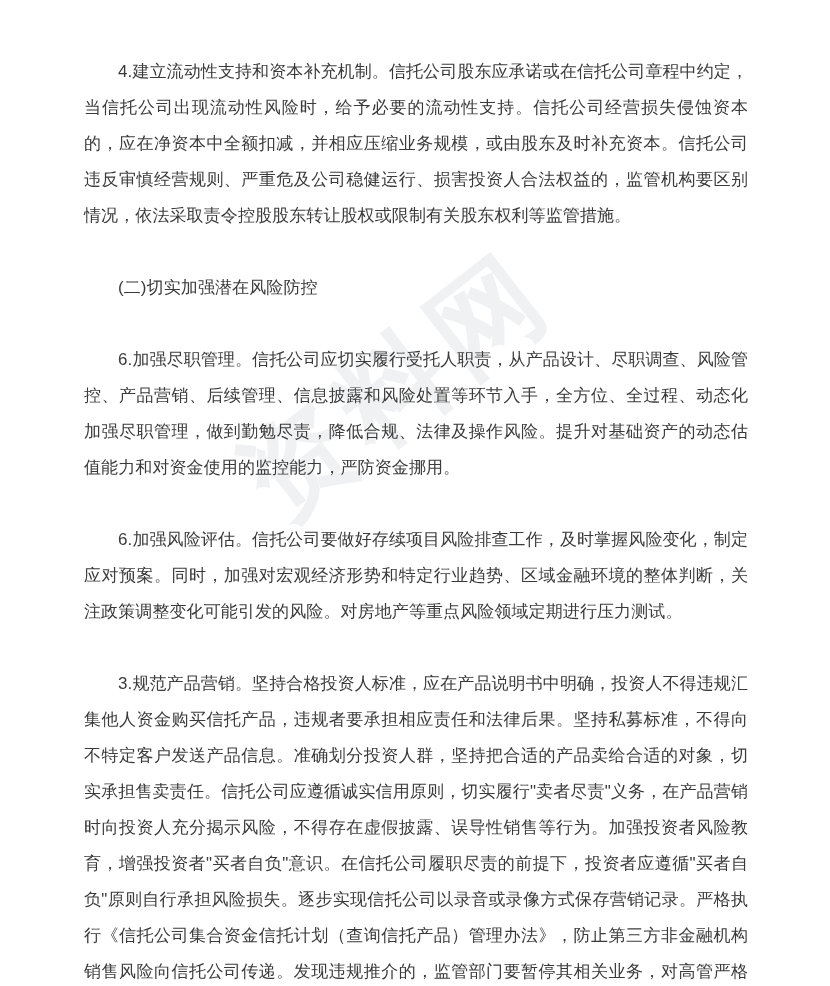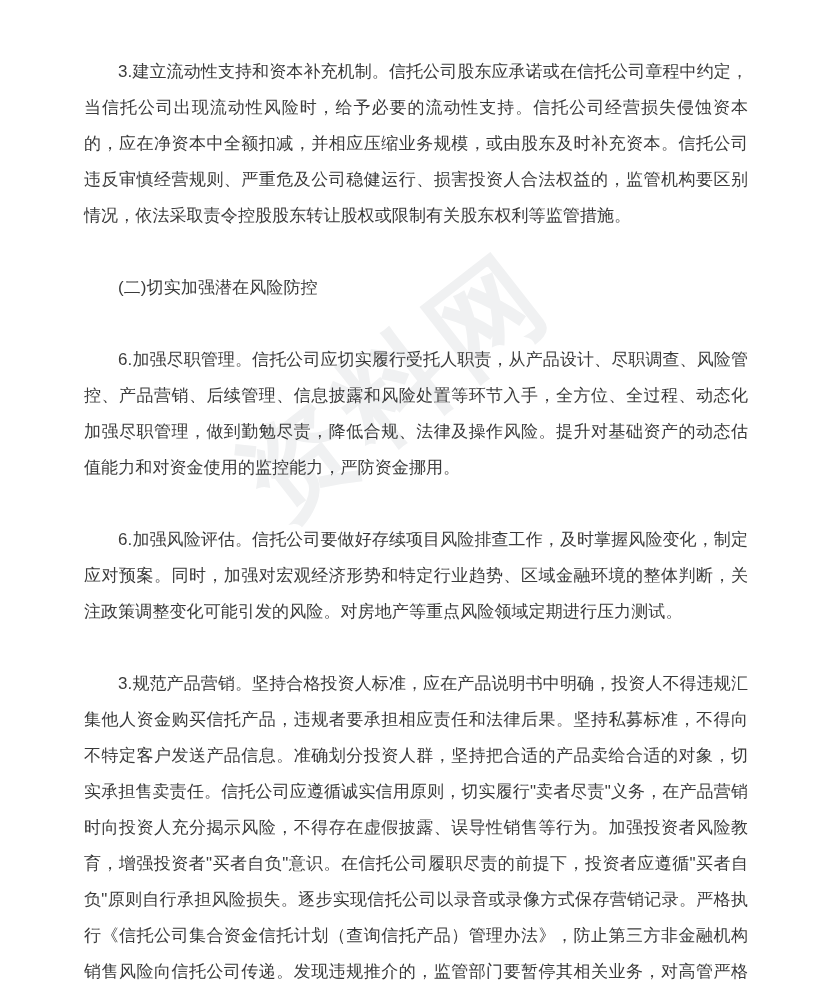--- a/index.html
+++ b/index.html
@@ -73,21 +73,21 @@
 <div id="page">
 
   <div id="watermark-layer">
     <div class="watermark-text">资料网</div>
   </div>
 
   <div id="content">
 
     <div class="spacer-top"></div>
 
-    <p class="para indent">3.建立流动性支持和资本补充机制。信托公司股东应承诺或在信托公司章程中约定，当信托公司出现流动性风险时，给予必要的流动性支持。信托公司经营损失侵蚀资本的，应在净资本中全额扣减，并相应压缩业务规模，或由股东及时补充资本。信托公司违反审慎经营规则、严重危及公司稳健运行、损害投资人合法权益的，监管机构要区别情况，依法采取责令控股股东转让股权或限制有关股东权利等监管措施。</p>
+    <p class="para indent">4.建立流动性支持和资本补充机制。信托公司股东应承诺或在信托公司章程中约定，当信托公司出现流动性风险时，给予必要的流动性支持。信托公司经营损失侵蚀资本的，应在净资本中全额扣减，并相应压缩业务规模，或由股东及时补充资本。信托公司违反审慎经营规则、严重危及公司稳健运行、损害投资人合法权益的，监管机构要区别情况，依法采取责令控股股东转让股权或限制有关股东权利等监管措施。</p>
 
     <div class="spacer-lg"></div>
 
     <p class="para indent">(二)切实加强潜在风险防控</p>
 
     <div class="spacer-lg"></div>
 
     <p class="para indent">6.加强尽职管理。信托公司应切实履行受托人职责，从产品设计、尽职调查、风险管控、产品营销、后续管理、信息披露和风险处置等环节入手，全方位、全过程、动态化加强尽职管理，做到勤勉尽责，降低合规、法律及操作风险。提升对基础资产的动态估值能力和对资金使用的监控能力，严防资金挪用。</p>
 
     <div class="spacer-lg"></div>

